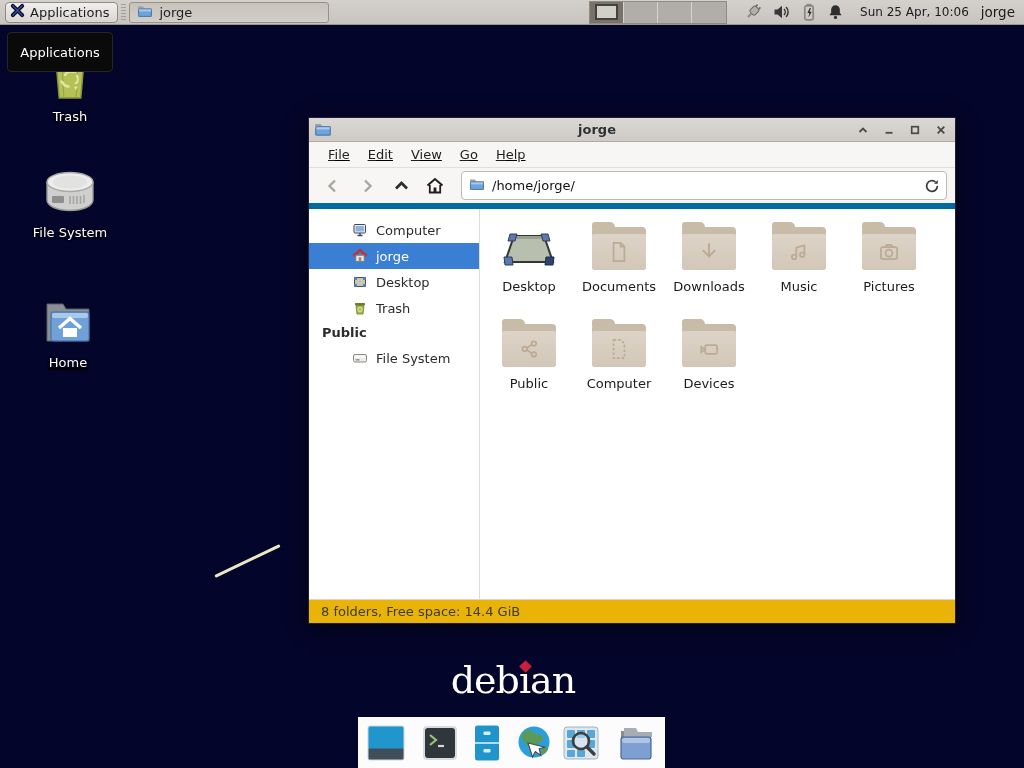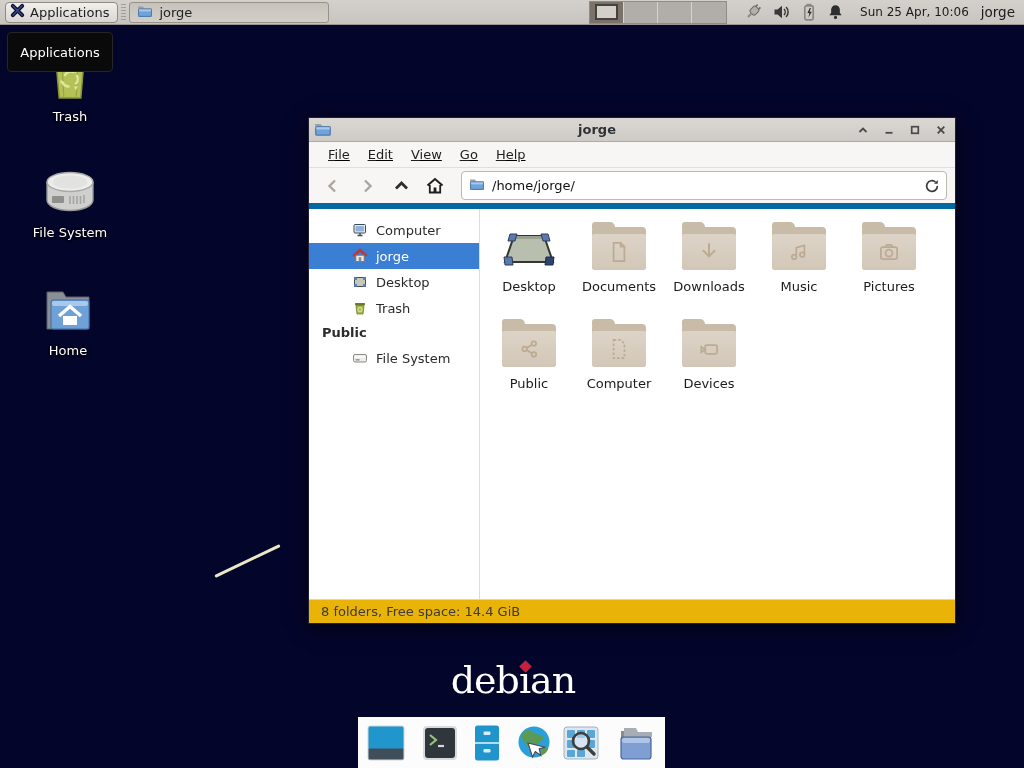--- a/index.html
+++ b/index.html
@@ -34,21 +34,21 @@
   
   .tooltip { position:absolute; left:7px; top:32px; width:106px; height:40px; background:#0a0a0a;
              border:1px solid #262626; border-radius:4px; color:#fff; display:flex; align-items:center;
              justify-content:center; z-index:5; }
 
   
   .desk-icon { position:absolute; width:110px; display:flex; flex-direction:column; align-items:center; }
   .desk-icon .lbl { margin-top:6px; color:#fff; text-shadow:0 1px 2px #000, 0 0 3px #000; }
   #di-trash { left:15px; top:48px; }
   #di-fs    { left:15px; top:168px; }
-  #di-home  { left:13px; top:288px; }
+  #di-home  { left:13px; top:300px;text-decoration:underline; }
 
   
   .artifact-line { position:absolute; left:215px; top:575px; width:72px; height:3px;
                    background:#ece8c6; transform:rotate(-25.5deg); transform-origin:left center;
                    border-radius:2px; }
 
   
   .debian-logo { position:absolute; left:408px; top:658px; width:210px; text-align:center;
                  font-family:"DejaVu Serif","Liberation Serif",serif; font-size:38px; color:#fff;
                  letter-spacing:-1px; }

